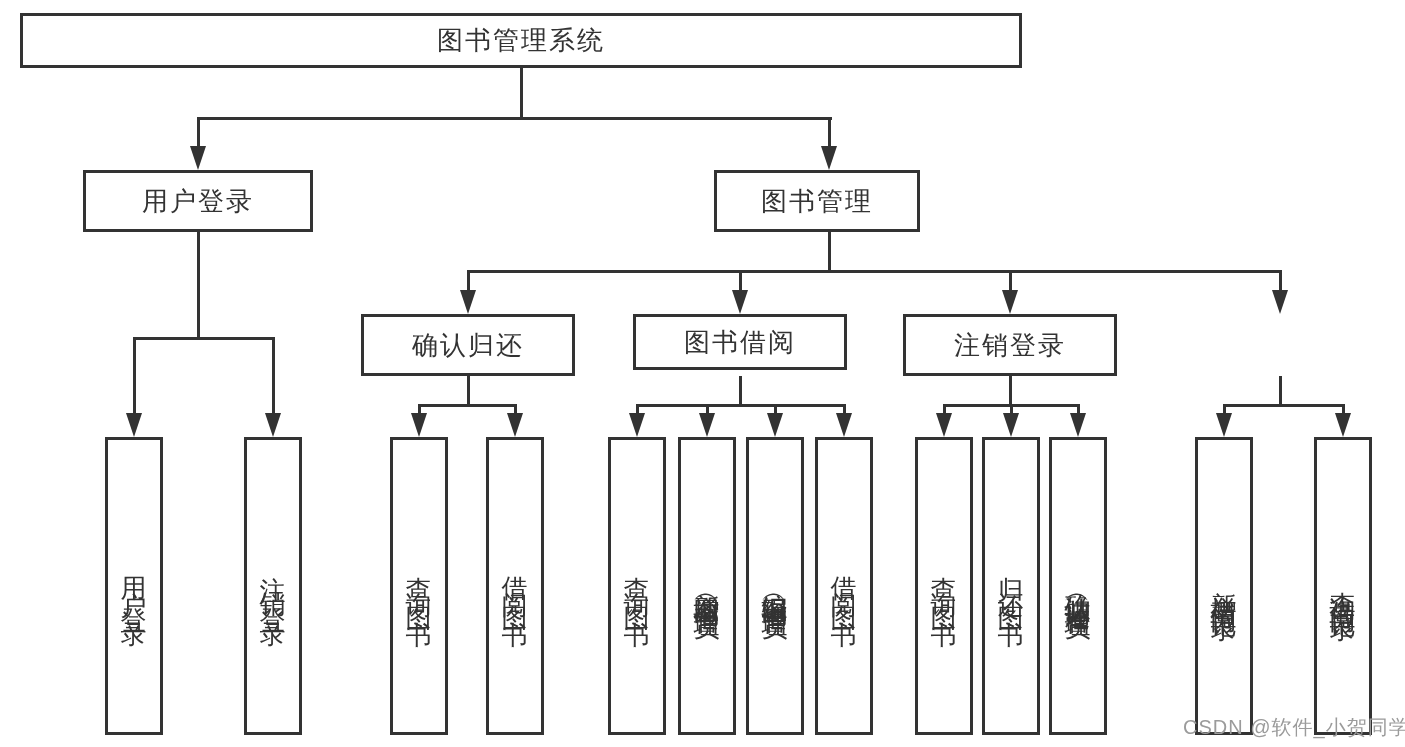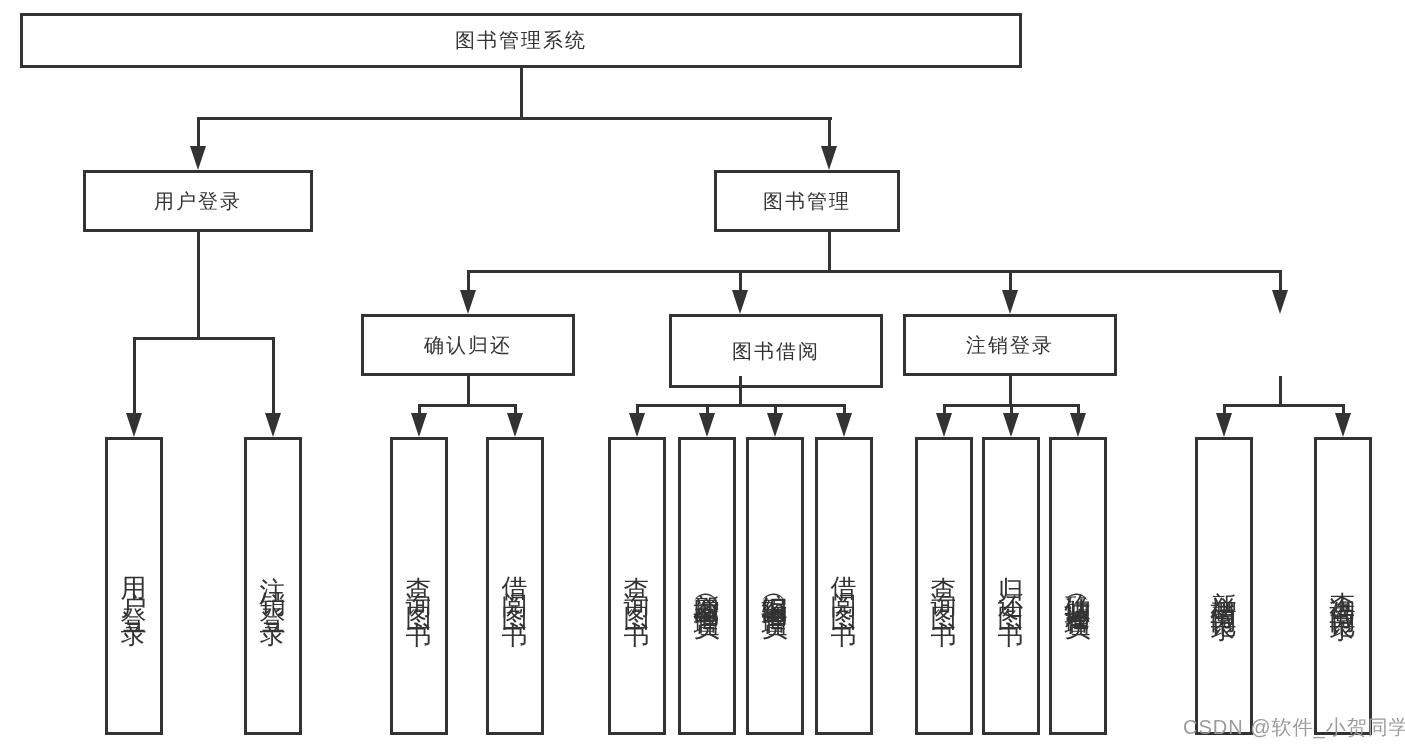--- a/index.html
+++ b/index.html
@@ -4,21 +4,21 @@
 <style>
   html,body{margin:0;padding:0;background:#ffffff;}
   .canvas{
     position:relative;width:1405px;height:747px;background:#ffffff;overflow:hidden;
     font-family:"Liberation Sans",sans-serif;color:#333333;
   }
   .box{
     position:absolute;box-sizing:border-box;background:#ffffff;
     border:3px solid #333333;display:flex;align-items:center;justify-content:center;
   }
-  .hbox{font-size:20px;letter-spacing:2px;white-space:nowrap;}
+  .hbox{font-size:26px;letter-spacing:2px;white-space:nowrap;}
   .vbox .vlabel{
     writing-mode:vertical-rl;text-orientation:mixed;font-size:26px;line-height:1;
     white-space:nowrap;
   }
   .sp4{letter-spacing:15px;}
   .sp6{letter-spacing:5px;}
   .sp9{letter-spacing:3px;}
   .vl{position:absolute;width:3px;background:#333333;}
   .hl{position:absolute;height:3px;background:#333333;}
   .arr{
@@ -43,21 +43,21 @@
   <div class="vl" style="left:520px;top:68px;height:50px"></div>
   <div class="hl" style="left:197px;top:117px;width:635px"></div>
   <div class="vl" style="left:197px;top:117px;height:35px"></div>
   <div class="arr" style="left:190px;top:146px"></div>
   <div class="vl" style="left:828px;top:117px;height:35px"></div>
   <div class="arr" style="left:821px;top:146px"></div>
 
   <div class="box hbox" style="left:83px;top:170px;width:230px;height:62px">
     <span>用户登录</span>
   </div>
-  <div class="box hbox" style="left:714px;top:170px;width:186px;height:62px">
+  <div class="box hbox" style="left:714px;top:170px;width:206px;height:62px">
     <span>图书管理</span>
   </div>
 
   <div class="vl" style="left:197px;top:232px;height:108px"></div>
   <div class="hl" style="left:133px;top:337px;width:142px"></div>
   <div class="vl" style="left:133px;top:337px;height:80px"></div>
   <div class="arr" style="left:126px;top:413px"></div>
   <div class="vl" style="left:272px;top:337px;height:80px"></div>
   <div class="arr" style="left:265px;top:413px"></div>
 
@@ -68,21 +68,21 @@
   <div class="vl" style="left:739px;top:270px;height:25px"></div>
   <div class="arr" style="left:732px;top:290px"></div>
   <div class="vl" style="left:1009px;top:270px;height:25px"></div>
   <div class="arr" style="left:1002px;top:290px"></div>
   <div class="vl" style="left:1279px;top:270px;height:25px"></div>
   <div class="arr" style="left:1272px;top:290px"></div>
 
   <div class="box hbox" style="left:361px;top:314px;width:214px;height:62px">
     <span>确认归还</span>
   </div>
-  <div class="box hbox" style="left:669px;top:314px;width:214px;height:74px">
+  <div class="box hbox" style="left:633px;top:314px;width:214px;height:56px">
     <span>图书借阅</span>
   </div>
   <div class="box hbox" style="left:903px;top:314px;width:214px;height:62px">
     <span>注销登录</span>
   </div>
 
   <div class="vl" style="left:467px;top:376px;height:31px"></div>
   <div class="hl" style="left:418px;top:404px;width:99px"></div>
   <div class="vl" style="left:418px;top:404px;height:13px"></div>
   <div class="arr" style="left:411px;top:413px"></div>

